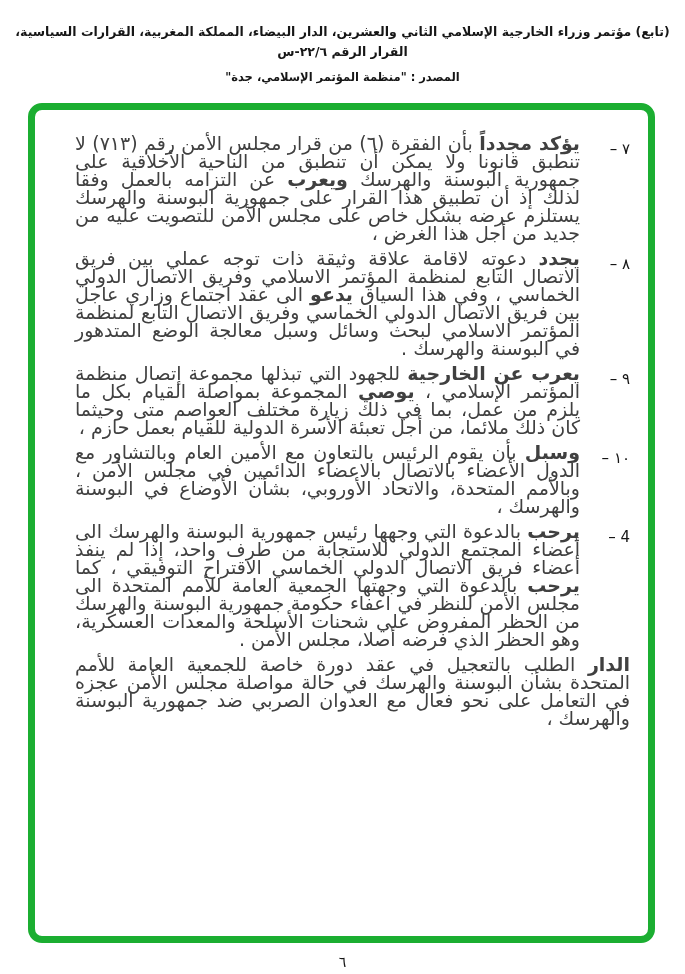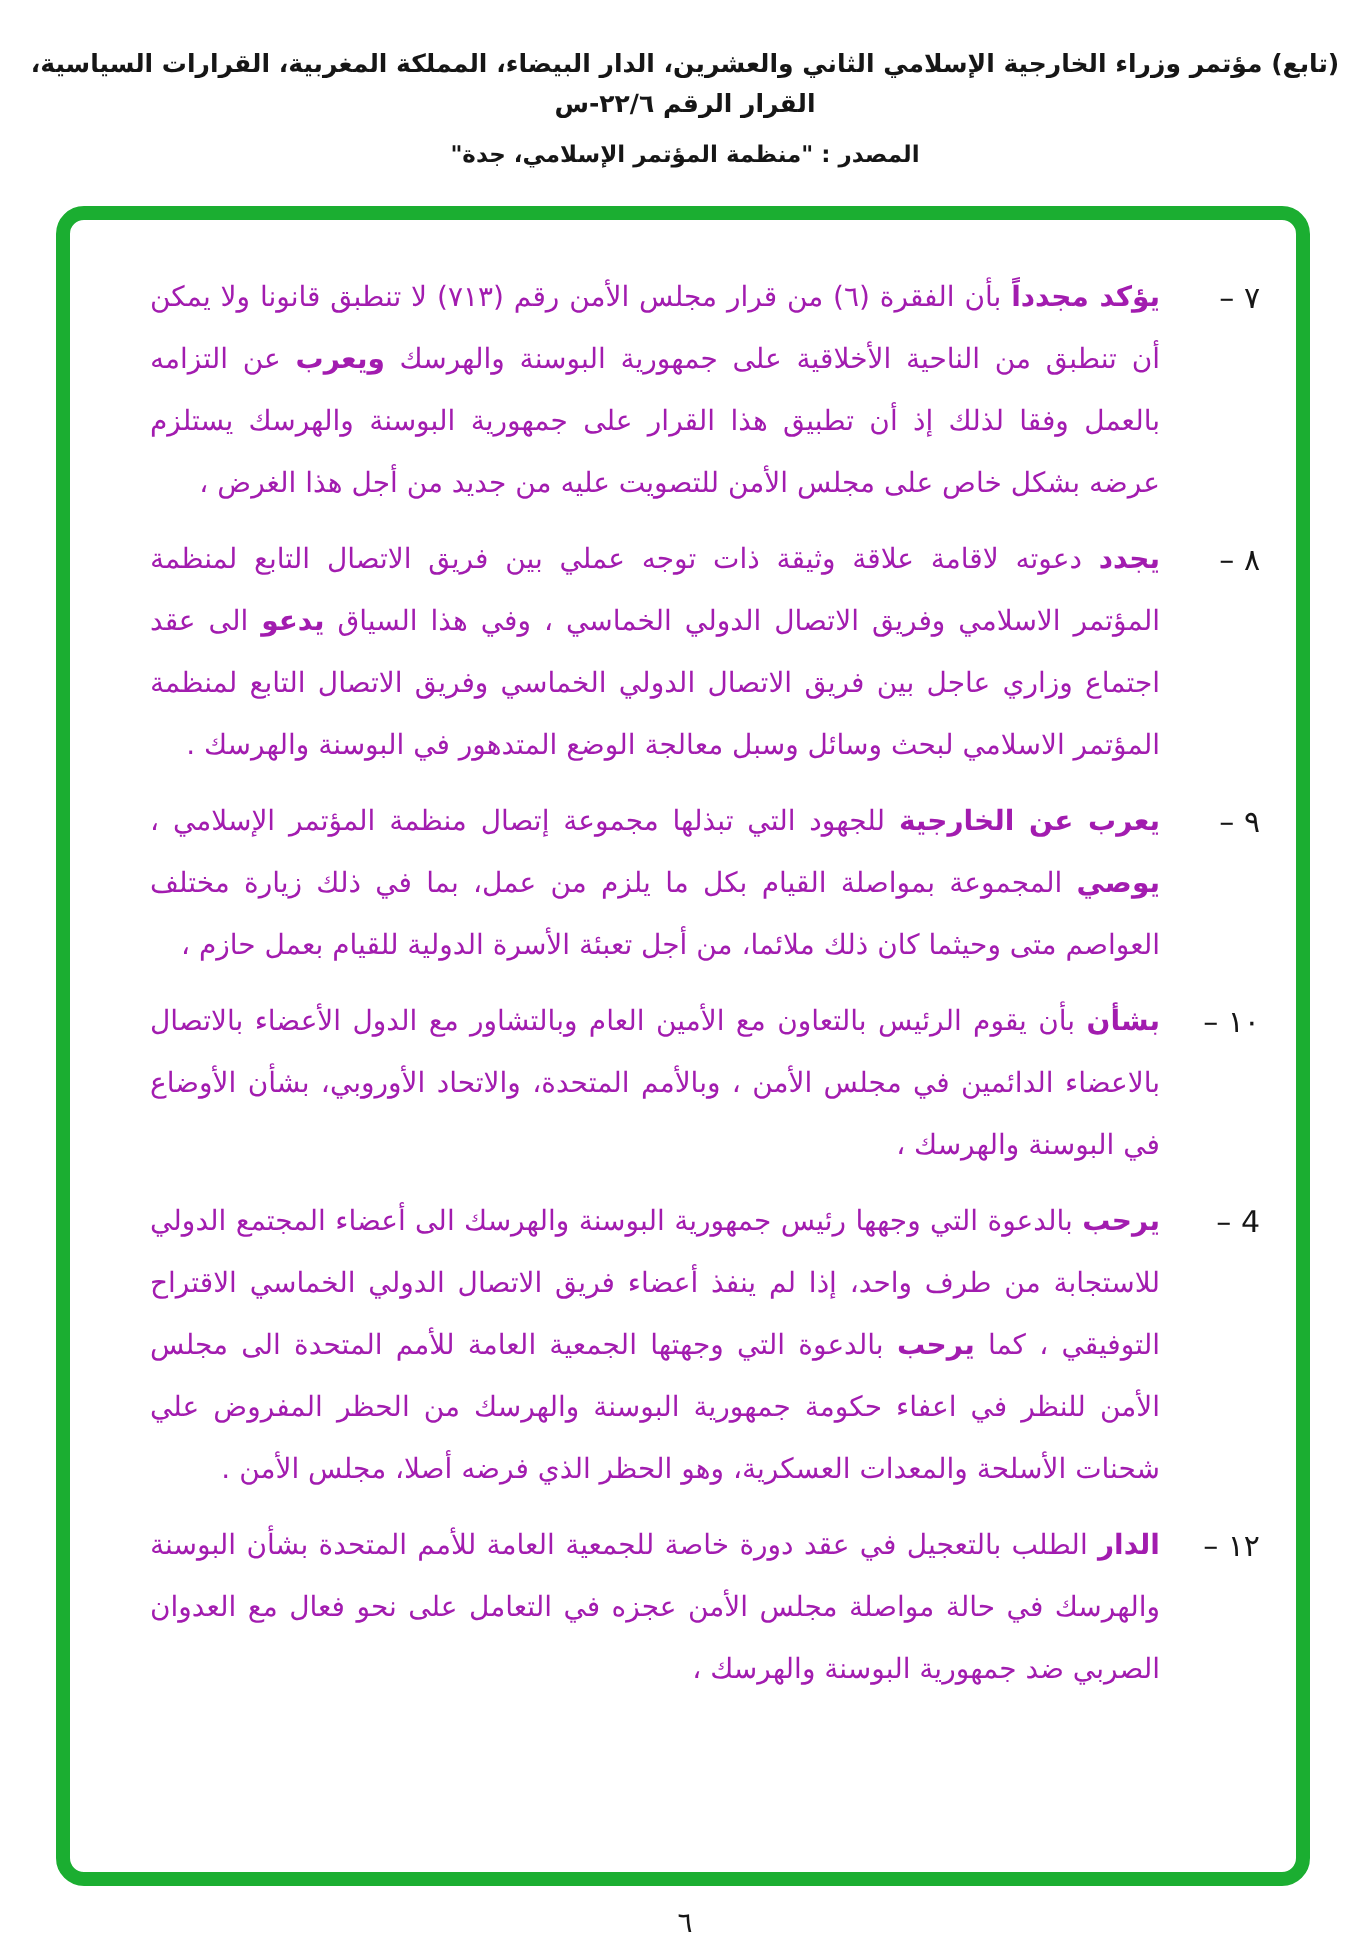--- a/index.html
+++ b/index.html
@@ -54,24 +54,24 @@
   }
   .para-num {
     flex: 0 0 50px;
     font-size: 15px;
     line-height: 31px;
     white-space: nowrap;
     color: #161616;
   }
   .para-text {
     flex: 1;
-    font-size: 14px;
-    line-height: 31px;
+    font-size: 19px;
+    line-height: 18px;
     text-align: justify;
-    color: #a21caf;
+    color: #404040;
   }
   .para-text .b {
     font-weight: bold;
   }
   .page-number {
     text-align: center;
     font-size: 14px;
     margin-top: 11px;
     color: #161616;
   }
@@ -95,28 +95,27 @@
         <div class="para">
           <div class="para-num">٨ –</div>
           <div class="para-text"><span class="b">يجدد</span><span> دعوته لاقامة علاقة وثيقة ذات توجه عملي بين فريق الاتصال التابع لمنظمة المؤتمر الاسلامي وفريق الاتصال الدولي الخماسي ، وفي هذا السياق </span><span class="b">يدعو</span><span> الى عقد اجتماع وزاري عاجل بين فريق الاتصال الدولي الخماسي وفريق الاتصال التابع لمنظمة المؤتمر الاسلامي لبحث وسائل وسبل معالجة الوضع المتدهور في البوسنة والهرسك .</span></div>
         </div>
         <div class="para">
           <div class="para-num">٩ –</div>
           <div class="para-text"><span class="b">يعرب عن الخارجية</span><span> للجهود التي تبذلها مجموعة إتصال منظمة المؤتمر الإسلامي ، </span><span class="b">يوصي</span><span> المجموعة بمواصلة القيام بكل ما يلزم من عمل، بما في ذلك زيارة مختلف العواصم متى وحيثما كان ذلك ملائما، من أجل تعبئة الأسرة الدولية للقيام بعمل حازم ،</span></div>
         </div>
         <div class="para">
           <div class="para-num">١٠ –</div>
-          <div class="para-text"><span class="b">بشأن</span><span> بأن يقوم الرئيس بالتعاون مع الأمين العام وبالتشاور مع الدول الأعضاء بالاتصال بالاعضاء الدائمين في مجلس الأمن ، وبالأمم المتحدة، والاتحاد الأوروبي، بشأن الأوضاع في البوسنة والهرسك ،</span></div>
+          <div class="para-text"><span class="b">وسبل</span><span> بأن يقوم الرئيس بالتعاون مع الأمين العام وبالتشاور مع الدول الأعضاء بالاتصال بالاعضاء الدائمين في مجلس الأمن ، وبالأمم المتحدة، والاتحاد الأوروبي، بشأن الأوضاع في البوسنة والهرسك ،</span></div>
         </div>
         <div class="para">
           <div class="para-num">4 –</div>
           <div class="para-text"><span class="b">يرحب</span><span> بالدعوة التي وجهها رئيس جمهورية البوسنة والهرسك الى أعضاء المجتمع الدولي للاستجابة من طرف واحد، إذا لم ينفذ أعضاء فريق الاتصال الدولي الخماسي الاقتراح التوفيقي ، كما </span><span class="b">يرحب</span><span> بالدعوة التي وجهتها الجمعية العامة للأمم المتحدة الى مجلس الأمن للنظر في اعفاء حكومة جمهورية البوسنة والهرسك من الحظر المفروض علي شحنات الأسلحة والمعدات العسكرية، وهو الحظر الذي فرضه أصلا، مجلس الأمن .</span></div>
         </div>
         <div class="para">
-          <div class="para-num">١٢ –</div>
           <div class="para-text"><span class="b">الدار</span><span> الطلب بالتعجيل في عقد دورة خاصة للجمعية العامة للأمم المتحدة بشأن البوسنة والهرسك في حالة مواصلة مجلس الأمن عجزه في التعامل على نحو فعال مع العدوان الصربي ضد جمهورية البوسنة والهرسك ،</span></div>
         </div>
       </div>
   </div>
 
   <div class="page-number">٦</div>
 
 </div>
 
 </body></html>

